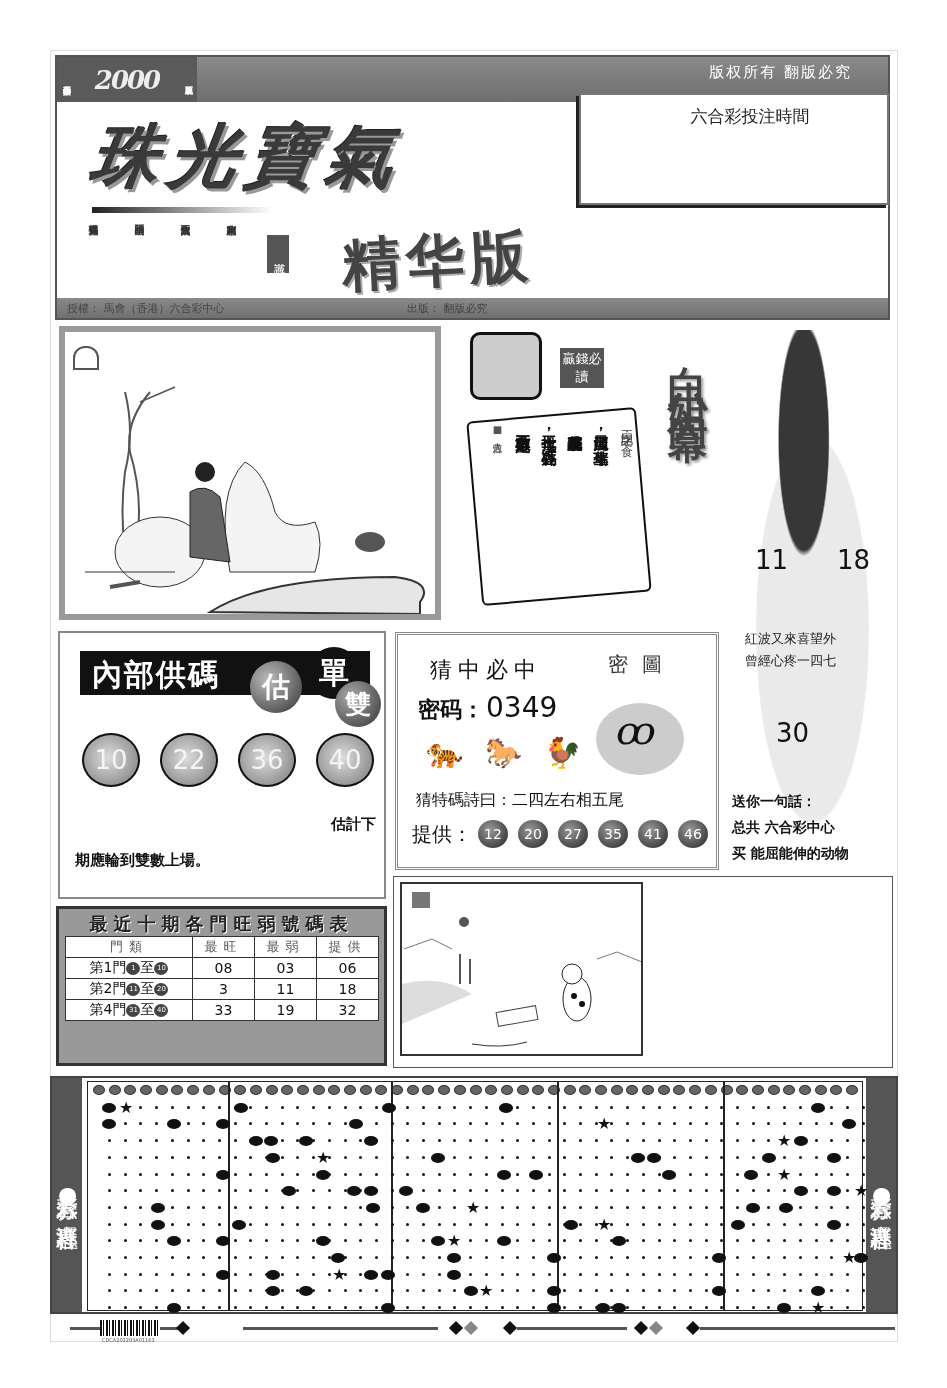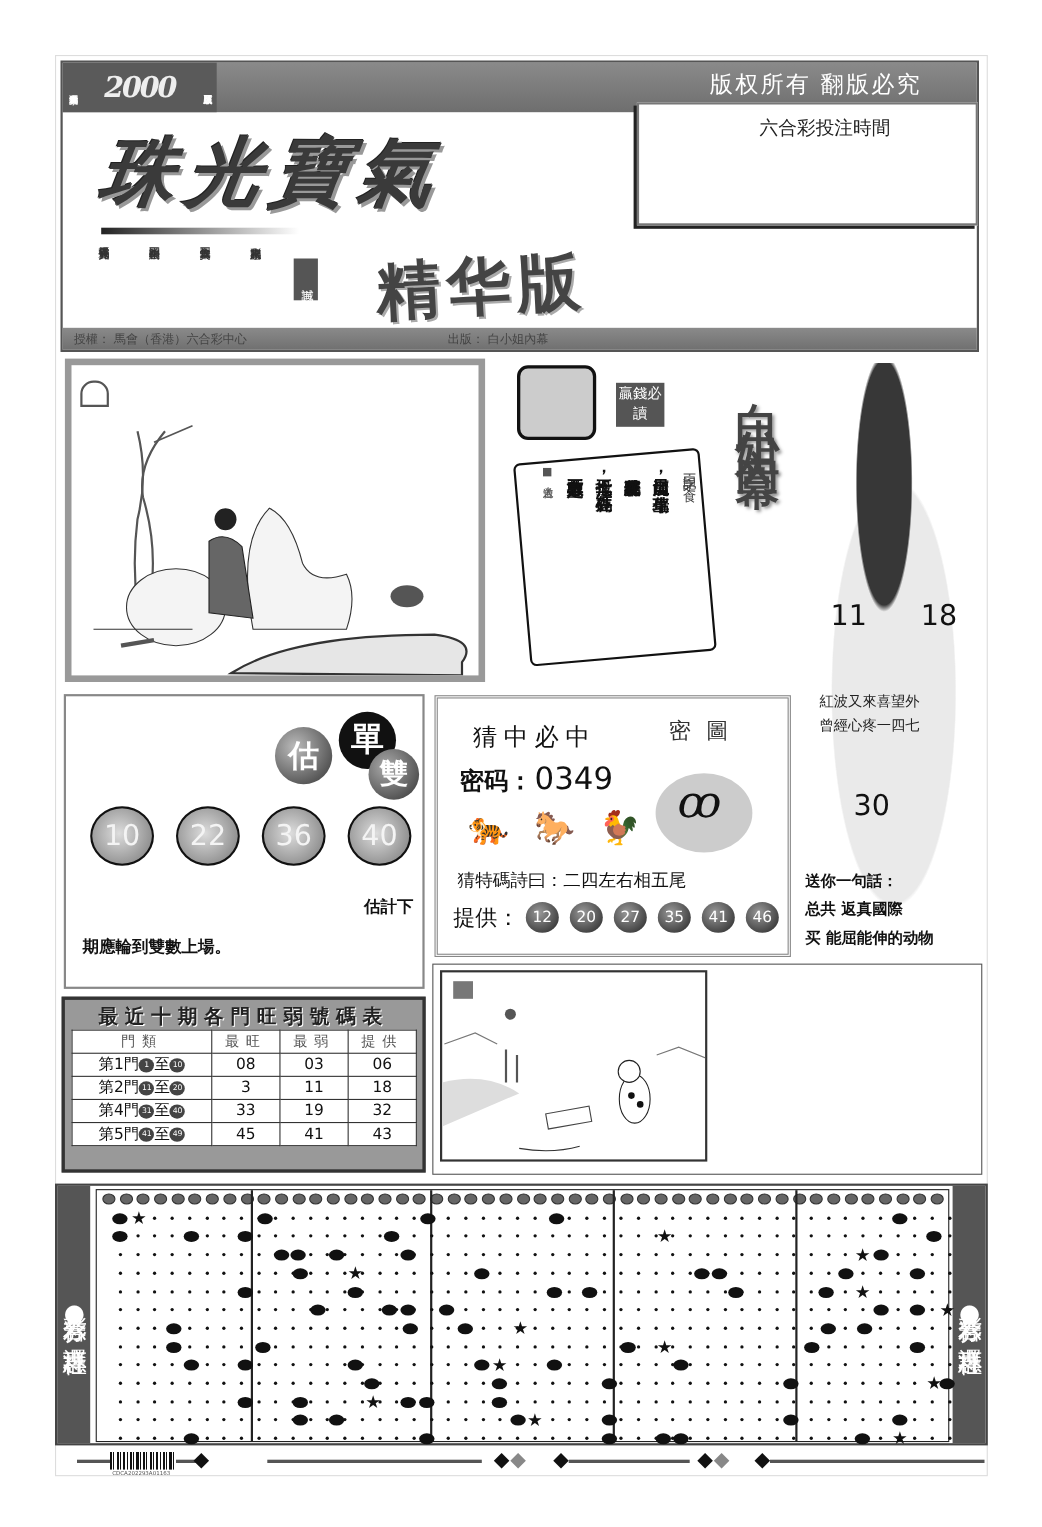--- a/index.html
+++ b/index.html
@@ -6,21 +6,21 @@
   body { width: 947px; height: 1388px; background: #fff; position: relative; font-family: "DejaVu Sans", sans-serif; color: #111; overflow: hidden; }
   .abs { position: absolute; }
   .page-frame { left: 50px; top: 50px; width: 848px; height: 1292px; border: 1px solid #ddd; }
 
   
   .header { left: 55px; top: 55px; width: 835px; height: 265px; border: 2px solid #555; background: #fff; }
   .header-topbar { left: 0; top: 0; width: 831px; height: 45px; background: linear-gradient(#8a8a8a,#6e6e6e); }
   .logo-box { left: 0; top: 0; width: 140px; height: 45px; background: #5a5a5a; display: flex; align-items: center; justify-content: space-between; padding: 2px 4px; }
   .logo-side { color: #fff; font-size: 8px; line-height: 9px; width: 10px; font-weight: bold; writing-mode: vertical-rl; }
   .logo-mark { color: #eee; font-size: 26px; font-weight: bold; font-style: italic; font-family: "DejaVu Serif", serif; letter-spacing: -2px; }
-  .copyright { right: 50px; top: 6px; color: #fff; font-size: 21px; letter-spacing: 2px; font-family: "DejaVu Sans", sans-serif; }
+  .copyright { right: 36px; top: 6px; color: #fff; font-size: 15px; letter-spacing: 2px; font-family: "DejaVu Sans", sans-serif; }
   .main-title { left: 35px; top: 55px; font-size: 68px; font-weight: bold; font-style: italic; color: #3a3a3a; letter-spacing: 10px; font-family: "DejaVu Serif", serif; text-shadow: 3px 3px 0 #999, -1px -1px 0 #222; transform: skewX(-8deg); }
   .title-underline { left: 35px; top: 150px; width: 180px; height: 6px; background: linear-gradient(90deg,#222,#fff); }
   .poem-cols { left: 30px; top: 160px; display: flex; gap: 34px; }
   .poem-col { writing-mode: vertical-rl; font-size: 10px; line-height: 12px; color: #333; font-family: "DejaVu Serif", serif; }
   .sincere-badge { left: 210px; top: 178px; width: 22px; height: 38px; background: #555; color: #fff; font-size: 11px; writing-mode: vertical-rl; display: flex; align-items: center; justify-content: center; }
   .edition { left: 285px; top: 165px; font-size: 58px; font-weight: bold; font-family: "DejaVu Serif", serif; color: #444; letter-spacing: 6px; text-shadow: 2px 2px 0 #aaa; transform: rotate(-3deg); }
   .bet-time-box { left: 522px; top: 36px; width: 310px; height: 112px; background: #fff; border: 2px solid #777; box-shadow: -3px 3px 0 #222; }
   .bet-time-title { width: 100%; text-align: center; top: 10px; left: 0; font-size: 17px; color: #222; padding-left: 32px; }
   .publisher-info { left: 552px; top: 162px; font-size: 14px; line-height: 25px; color: #111; }
   .header-footer { left: 0; top: 241px; width: 831px; height: 20px; background: linear-gradient(#8a8a8a,#707070); color: #444; font-size: 11px; }
@@ -125,21 +125,21 @@
     <span class="poem-col">因貪至貧無米炊</span>
     <span class="poem-col">六彩賭患禍萬家</span>
   </div>
   <div class="abs sincere-badge">誠言</div>
   <div class="abs edition">精华版</div>
   <div class="abs bet-time-box">
     <div class="abs bet-time-title">六合彩投注時間</div>
   </div>
   <div class="abs header-footer">
     <span class="abs hf-left">授權：  馬會（香港）六合彩中心</span>
-    <span class="abs hf-right">出版：  白小姐內幕</span>
+    <span class="abs hf-right">出版：  翻版必究</span>
   </div>
 </div>
 
 <div class="abs scene1">
   <div class="abs scene-logo"></div>
   <svg class="abs" style="left:0;top:0" width="370" height="282">
     <path d="M60 220 Q55 180 60 140 Q70 100 60 60" stroke="#555" fill="none" stroke-width="2"></path>
     <path d="M70 220 Q80 170 65 120 Q60 90 85 60" stroke="#555" fill="none" stroke-width="2"></path>
     <path d="M75 70 L110 55" stroke="#555" fill="none" stroke-width="1.5"></path>
     <ellipse cx="95" cy="220" rx="45" ry="35" fill="#f4f4f4" stroke="#333"></ellipse>
@@ -171,25 +171,28 @@
 <div class="abs miss-title">白小姐內幕</div>
 <div class="abs num-11">11</div>
 <div class="abs num-18">18</div>
 <div class="abs num-30">30</div>
 <div class="abs model-poem">
   <div>紅波又來喜望外</div>
   <div>曾經心疼一四七</div>
 </div>
 <div class="abs gift-line">
   <div>送你一句話：</div>
-  <div>总共 返真國際</div>
+  <div>总共 六合彩中心</div>
   <div>买 能屈能伸的动物</div>
 </div>
 
 <div class="abs internal-box">
+  <div class="abs internal-banner">
+    <div class="abs internal-title">內部供碼</div>
+  </div>
   <div class="abs ball-gu">估</div>
   <div class="abs ball-dan">單</div>
   <div class="abs ball-shuang">雙</div>
   <div class="abs code-balls">
     <div class="code-ball">10</div>
     <div class="code-ball">22</div>
     <div class="code-ball">36</div>
     <div class="code-ball">40</div>
   </div>
   <div class="abs estimate-a">估計下</div>
@@ -242,26 +245,20 @@
           <td><span>第2門</span><span class="range-ball">11</span><span>至</span><span class="range-ball">20</span></td>
           <td>3</td>
           <td>11</td>
           <td>18</td>
         </tr>
         <tr>
           <td><span>第4門</span><span class="range-ball">31</span><span>至</span><span class="range-ball">40</span></td>
           <td>33</td>
           <td>19</td>
           <td>32</td>
-        </tr>
-        <tr>
-          <td><span>第5門</span><span class="range-ball">41</span><span>至</span><span class="range-ball">49</span></td>
-          <td>45</td>
-          <td>41</td>
-          <td>43</td>
         </tr>
       </tbody>
   </table>
 </div>
 
 <div class="abs scene2-frame"></div>
 <div class="abs scene2">
   <svg width="240" height="170">
     <rect x="10" y="8" width="18" height="16" fill="#777"></rect>
     <circle cx="62" cy="38" r="5" fill="#555"></circle>

